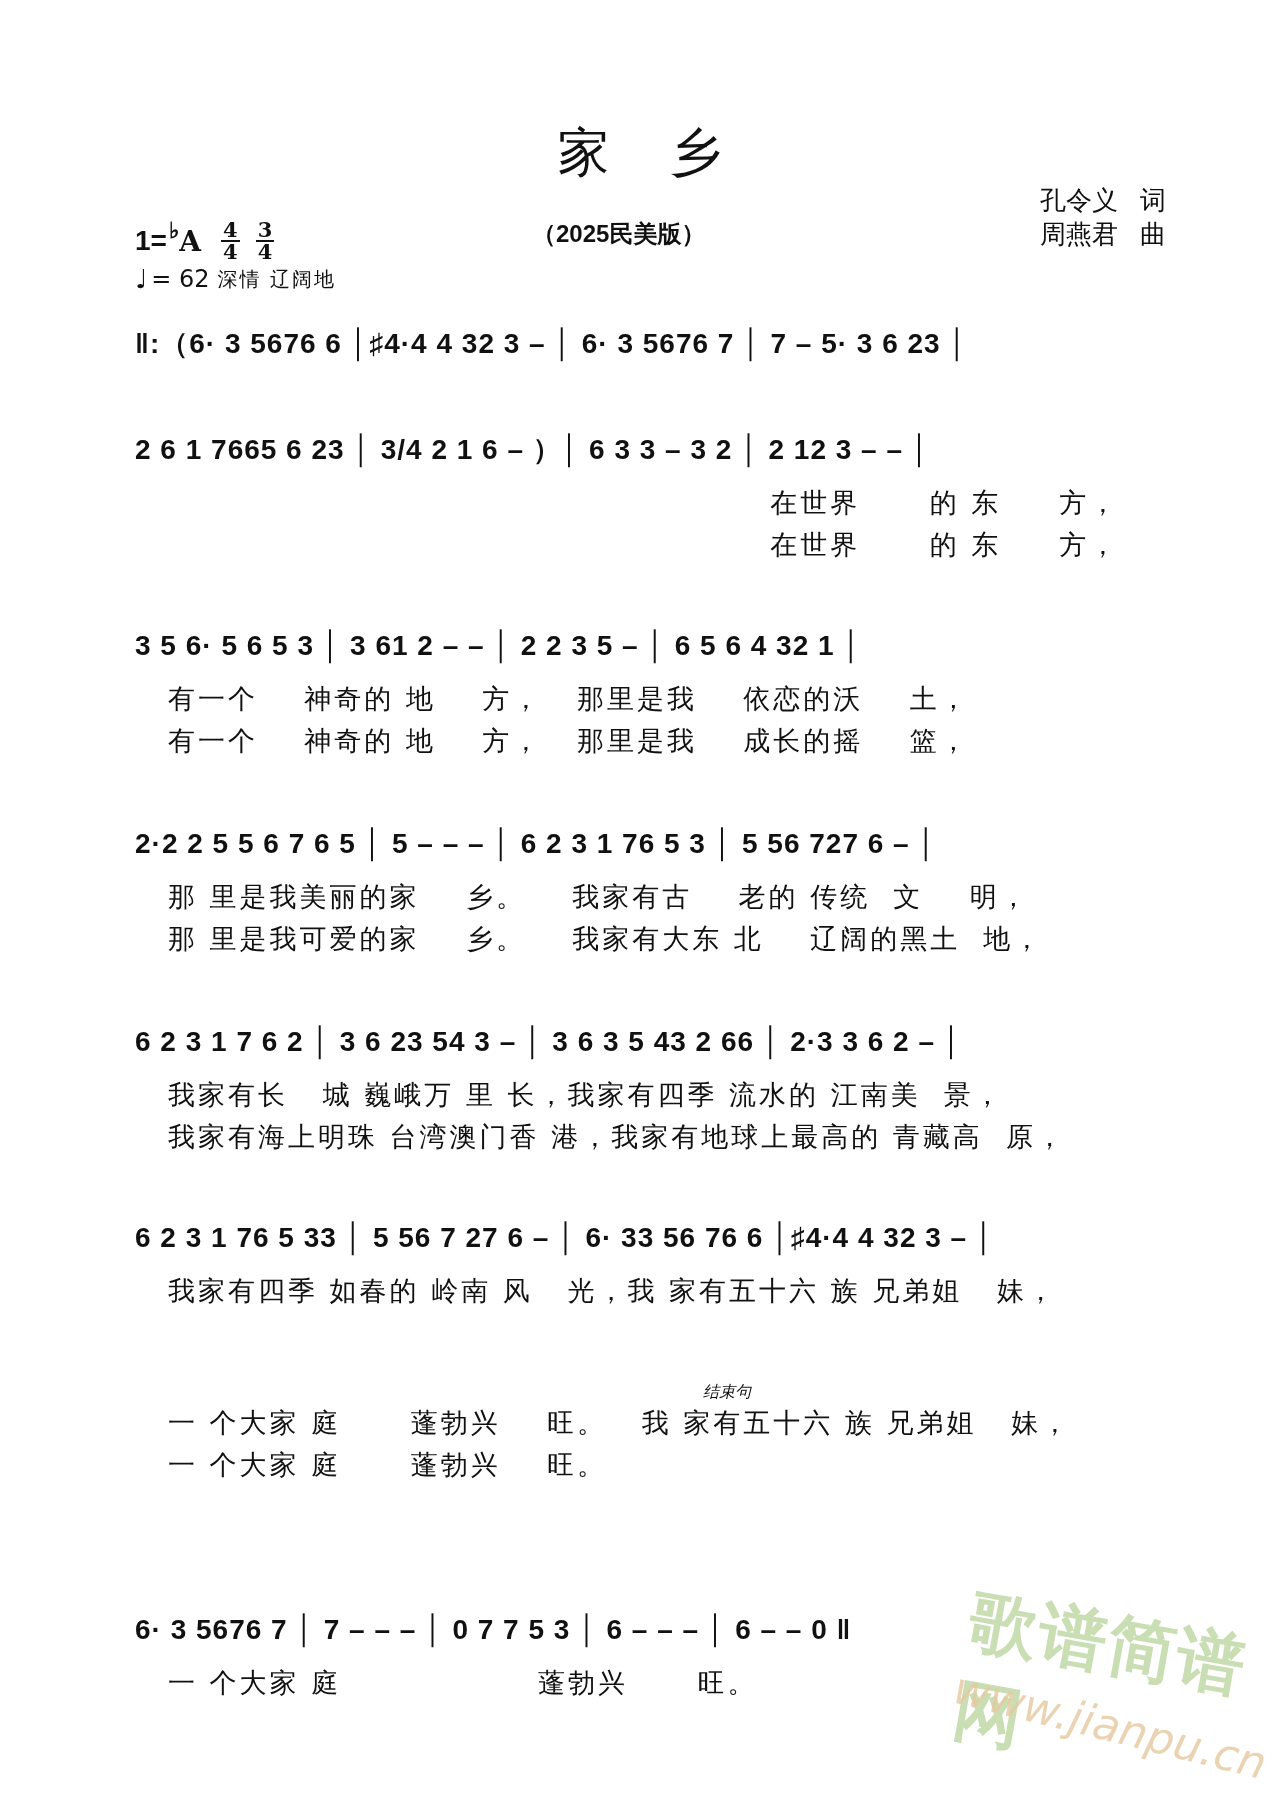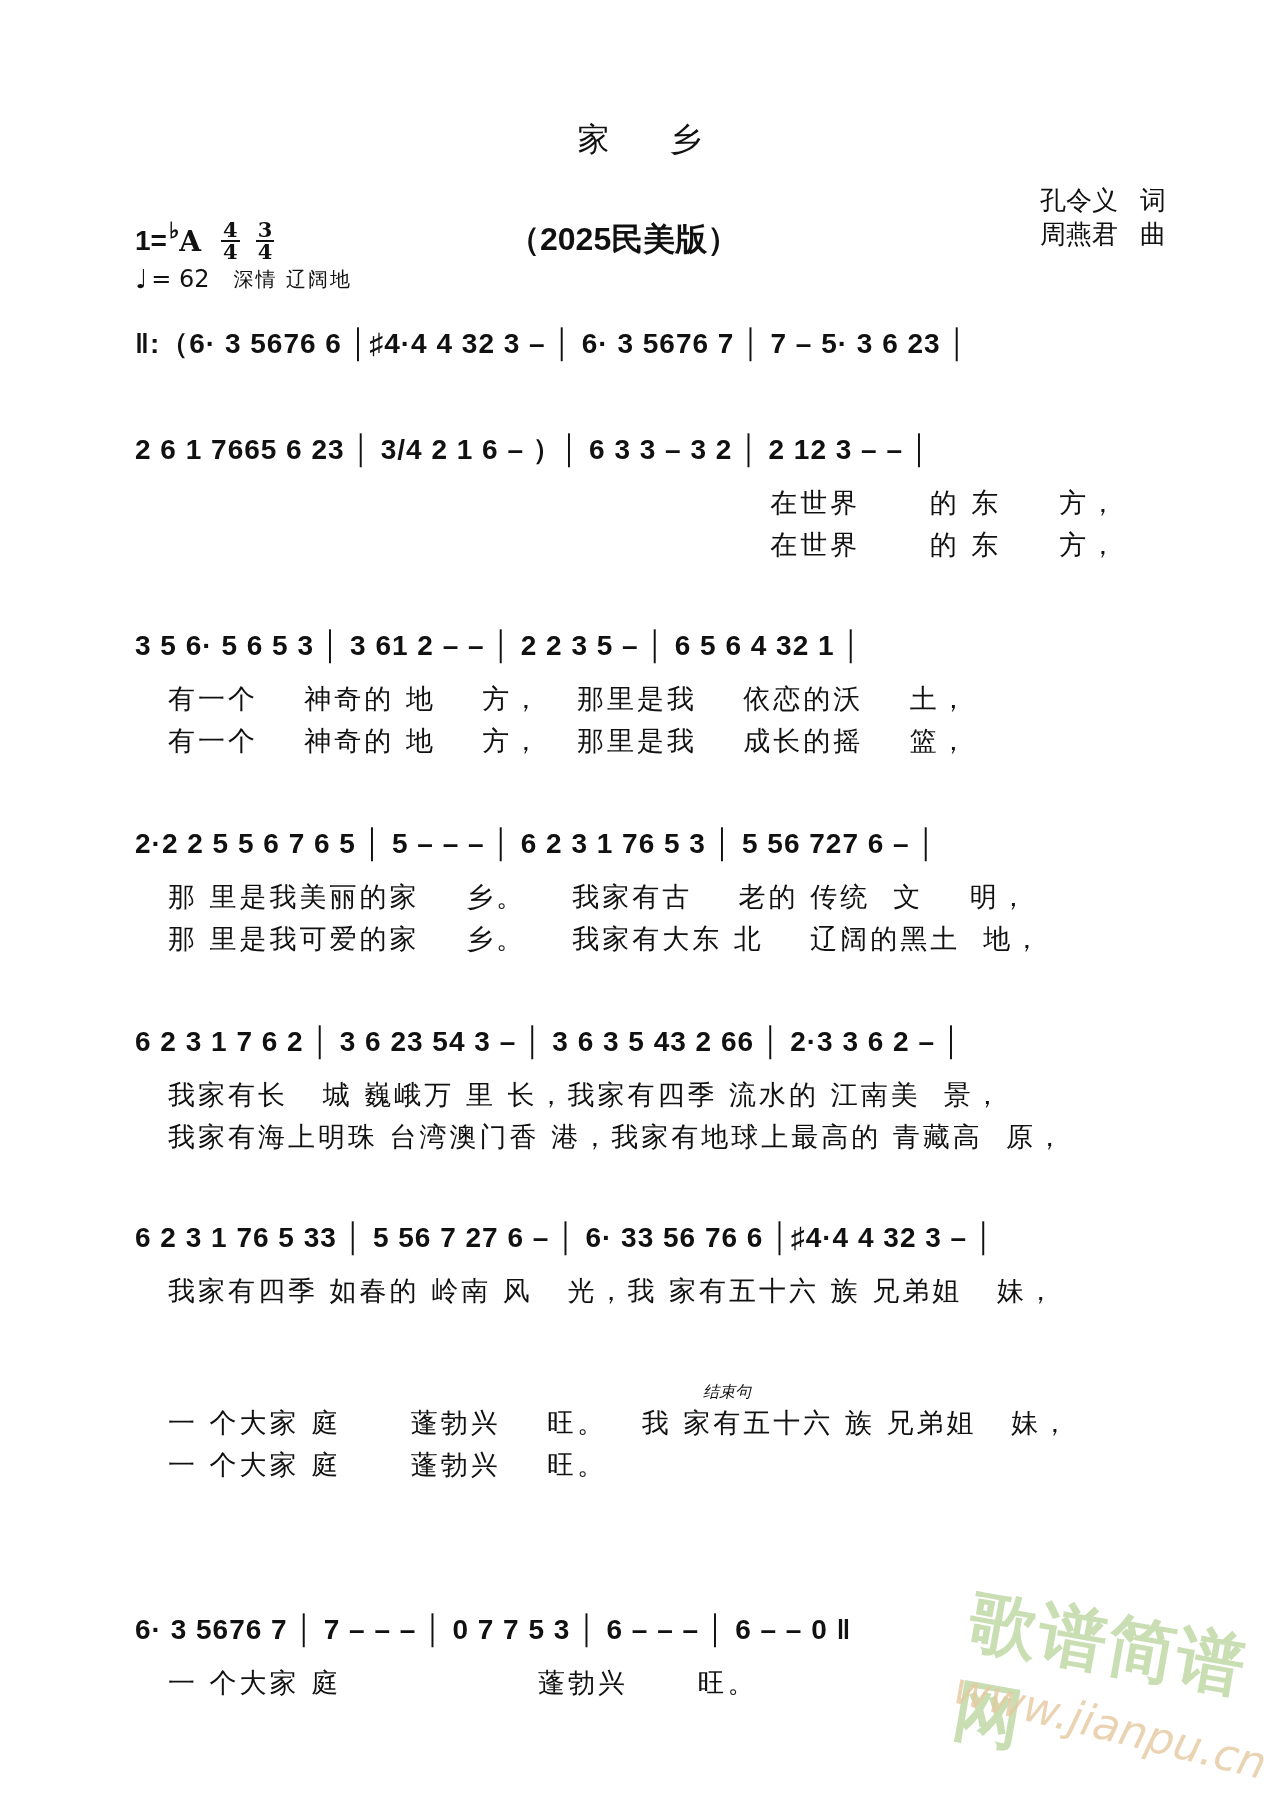--- a/index.html
+++ b/index.html
@@ -1,32 +1,32 @@
 <!DOCTYPE html>
 <html><head>
 <meta charset="utf-8">
 <style>
   html, body { margin:0; padding:0; background:#ffffff; }
   body { width:1279px; height:1810px; position:relative; overflow:hidden;
          font-family:"DejaVu Sans","Liberation Sans",sans-serif; color:#111; }
   .abs { position:absolute; }
   .title { left:0; width:1279px; top:118px; text-align:center; font-family:"DejaVu Serif","Liberation Serif",serif;
-           font-size:32px; letter-spacing:60px; text-indent:60px; }
-  .subtitle { left:508px; top:218px; font-size:32px; font-weight:bold; font-family:"Liberation Sans",sans-serif; }
+           font-size:52px; letter-spacing:60px; text-indent:60px; }
+  .subtitle { left:532px; top:218px; font-size:24px; font-weight:bold; font-family:"Liberation Sans",sans-serif; }
   .credits { left:1040px; top:183px; font-family:"DejaVu Serif","Liberation Serif",serif; font-size:26px; line-height:34px; }
   .credits span.role { margin-left:22px; }
   .key { left:135px; top:220px; font-size:28px; font-weight:bold; font-family:"Liberation Sans",sans-serif; display:flex; align-items:center; }
   .key .flat { font-size:22px; position:relative; top:-10px; margin-left:2px; }
   .key .keyletter { font-family:"DejaVu Serif","Liberation Serif",serif; margin-right:20px; }
   .frac { display:inline-flex; flex-direction:column; align-items:center; font-family:"DejaVu Serif",serif; font-weight:bold;
           font-size:21px; line-height:20px; margin-right:16px; }
   .frac .num { border-bottom:2px solid #111; padding:0 2px; }
   .tempo { left:135px; top:264px; font-size:24px; display:flex; align-items:center; }
   .tempo .note { font-size:26px; margin-right:4px; }
-  .tempo .expr { font-family:"DejaVu Serif",serif; font-size:20px; margin-left:24px; letter-spacing:2px; }
+  .tempo .expr { font-family:"DejaVu Serif",serif; font-size:20px; margin-left:8px; letter-spacing:2px; }
 
   .system { position:absolute; left:135px; width:1035px; }
   .staff { position:relative; height:64px; font-size:28px; font-weight:bold; font-family:"Liberation Sans",sans-serif;
            white-space:nowrap; display:flex; align-items:center; }
   .staff .seq { letter-spacing:1px; }
   .lyric { font-size:27px; font-family:"DejaVu Sans","Liberation Sans",sans-serif; white-space:pre; height:42px; line-height:42px; letter-spacing:3px;margin-left:33px; }
   .marker { position:absolute; font-family:"DejaVu Serif",serif; font-style:italic; font-size:16px; }
 
   .watermark { left:940px; top:1600px; width:320px; height:200px; pointer-events:none; }
   .wm-cn { position:absolute; left:20px; top:0; font-size:68px; font-weight:bold; color:#b7d39a; opacity:0.75; transform:rotate(10deg); letter-spacing:2px; font-family:"DejaVu Sans",sans-serif; }

